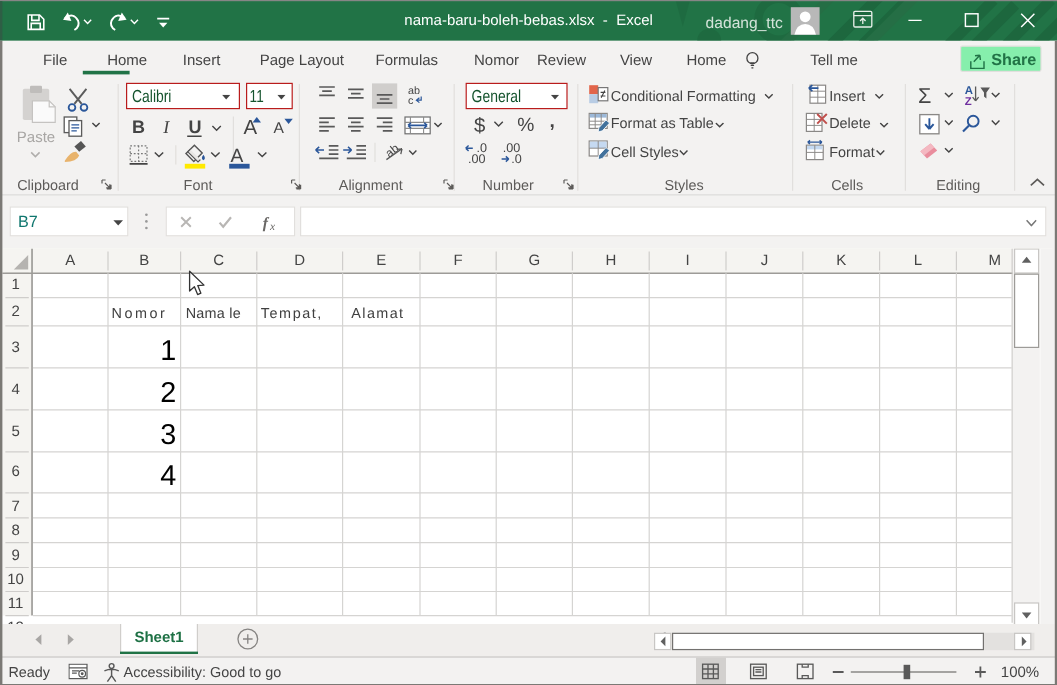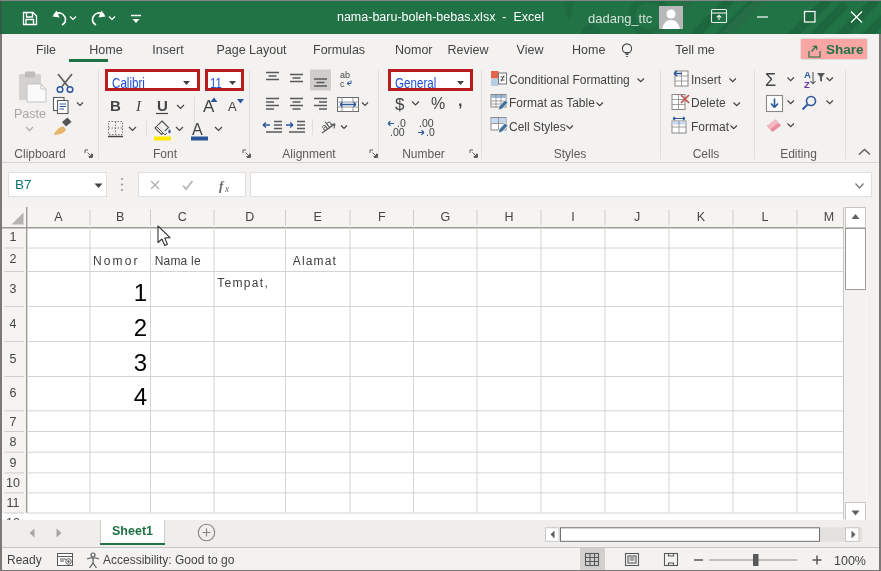--- a/index.html
+++ b/index.html
@@ -7,27 +7,27 @@
 body { font-family:"Liberation Sans", sans-serif; position:relative; background:#f3f2f1; }
 
 #titlebar { position:absolute; left:0; top:0; width:881px; height:34px; background:#217346; overflow:hidden; }
 #title-text { position:absolute; top:10px; left:0; width:881px; text-align:center; color:#ffffff; font-size:12.5px; }
 #user-name { position:absolute; top:11px; left:588px; width:62px; color:#d3e3d9; font-size:13px; }
 #avatar { position:absolute; left:659px; top:6px; width:24px; height:23px; background:#b8b8b8; }
 
 #tabrow { position:absolute; left:0; top:34px; width:881px; height:32px; background:#f3f2f1; }
 .rtab { position:absolute; top:0; height:32px; line-height:32px; font-size:12.5px; color:#444; text-align:center;margin-left:18px; }
 #home-underline { position:absolute; left:68.5px; top:24.5px; width:39px; height:3px; background:#217346; }
-#share-btn { position:absolute; left:800px; top:4px; width:68px; height:22px; background:#fca5a5; border:1px solid #e1dfdd; border-radius:2px; }
+#share-btn { position:absolute; left:800px; top:4px; width:68px; height:22px; background:#86efac; border:1px solid #e1dfdd; border-radius:2px; }
 
 #ribbon { position:absolute; left:0; top:66px; width:881px; height:97px; background:#f3f2f1; border-bottom:1px solid #d8d6d4; }
 .gsep { position:absolute; top:4px; width:1px; height:89px; background:#e1dfdd; }
 .glabel { position:absolute; top:81px; width:120px; font-size:12px; color:#5d5b59; text-align:center; }
 .launcher { position:absolute; top:83px; }
-.combo { position:absolute; background:#fff; border:3px solid #b91c1c; font-size:14px; color:#1d4ed8; }
+.combo { position:absolute; background:#fff; border:1px solid #b91c1c; font-size:14px; color:#14532d; }
 .chev { position:absolute; }
 .ricon-txt { position:absolute; font-size:12px; color:#444; white-space:nowrap; }
 
 #fbar { position:absolute; left:0; top:163px; width:881px; height:44px; background:#f3f2f1; }
 #namebox { position:absolute; left:8px; top:9px; width:99px; height:25px; background:#fff; border:1px solid #e1dfdd; }
 #fxbox { position:absolute; left:138px; top:9px; width:108px; height:25px; background:#fff; border:1px solid #e1dfdd; }
 #finput { position:absolute; left:250px; top:9px; width:622px; height:25px; background:#fff; border:1px solid #e1dfdd; }
 
 #grid { position:absolute; left:0; top:207px; width:881px; height:313px; }
 .coltxt { position:absolute; top:3px; font-size:12.5px; color:#444; text-align:center; }
@@ -486,21 +486,21 @@
   <div class="rowtxt" style="top:179px;">6</div>
   <div class="rowtxt" style="top:207.5px;">7</div>
   <div class="rowtxt" style="top:228.2px;">8</div>
   <div class="rowtxt" style="top:248.9px;">9</div>
   <div class="rowtxt" style="top:269.1px;">10</div>
   <div class="rowtxt" style="top:289.3px;">11</div>
   <div class="rowtxt" style="top:308.5px;">12</div>
 
   <div class="cellv" style="left:93px; top:46.5px; letter-spacing:2.1px;">Nomor</div>
   <div class="cellv" style="left:154.7px; top:46.5px; width:59px; overflow:hidden;">Nama le</div>
-  <div class="cellv" style="left:217.3px; top:46.5px; letter-spacing:1.3px;margin-top:22px;">Tempat,</div>
+  <div class="cellv" style="left:217.3px; top:46.5px; letter-spacing:1.3px;">Tempat,</div>
   <div class="cellv" style="left:292.8px; top:46.5px; letter-spacing:1.15px;">Alamat</div>
   <div class="celln" style="left:90px; top:71.7px;  width:57px;">1</div>
   <div class="celln" style="left:90px; top:106.7px; width:57px;">2</div>
   <div class="celln" style="left:90px; top:141.7px; width:57px;">3</div>
   <div class="celln" style="left:90px; top:176.1px; width:57px;">4</div>
 
   <svg width="20" height="24" style="position:absolute;left:156px;top:17.5px;">
     <path d="M2 1 L2 17.5 L6 14 L8.7 20.5 L11.4 19.3 L8.8 13 L14 12.6 Z" fill="#fff" stroke="#333" stroke-width="1.1" stroke-linejoin="round"></path>
   </svg>
 </div>

